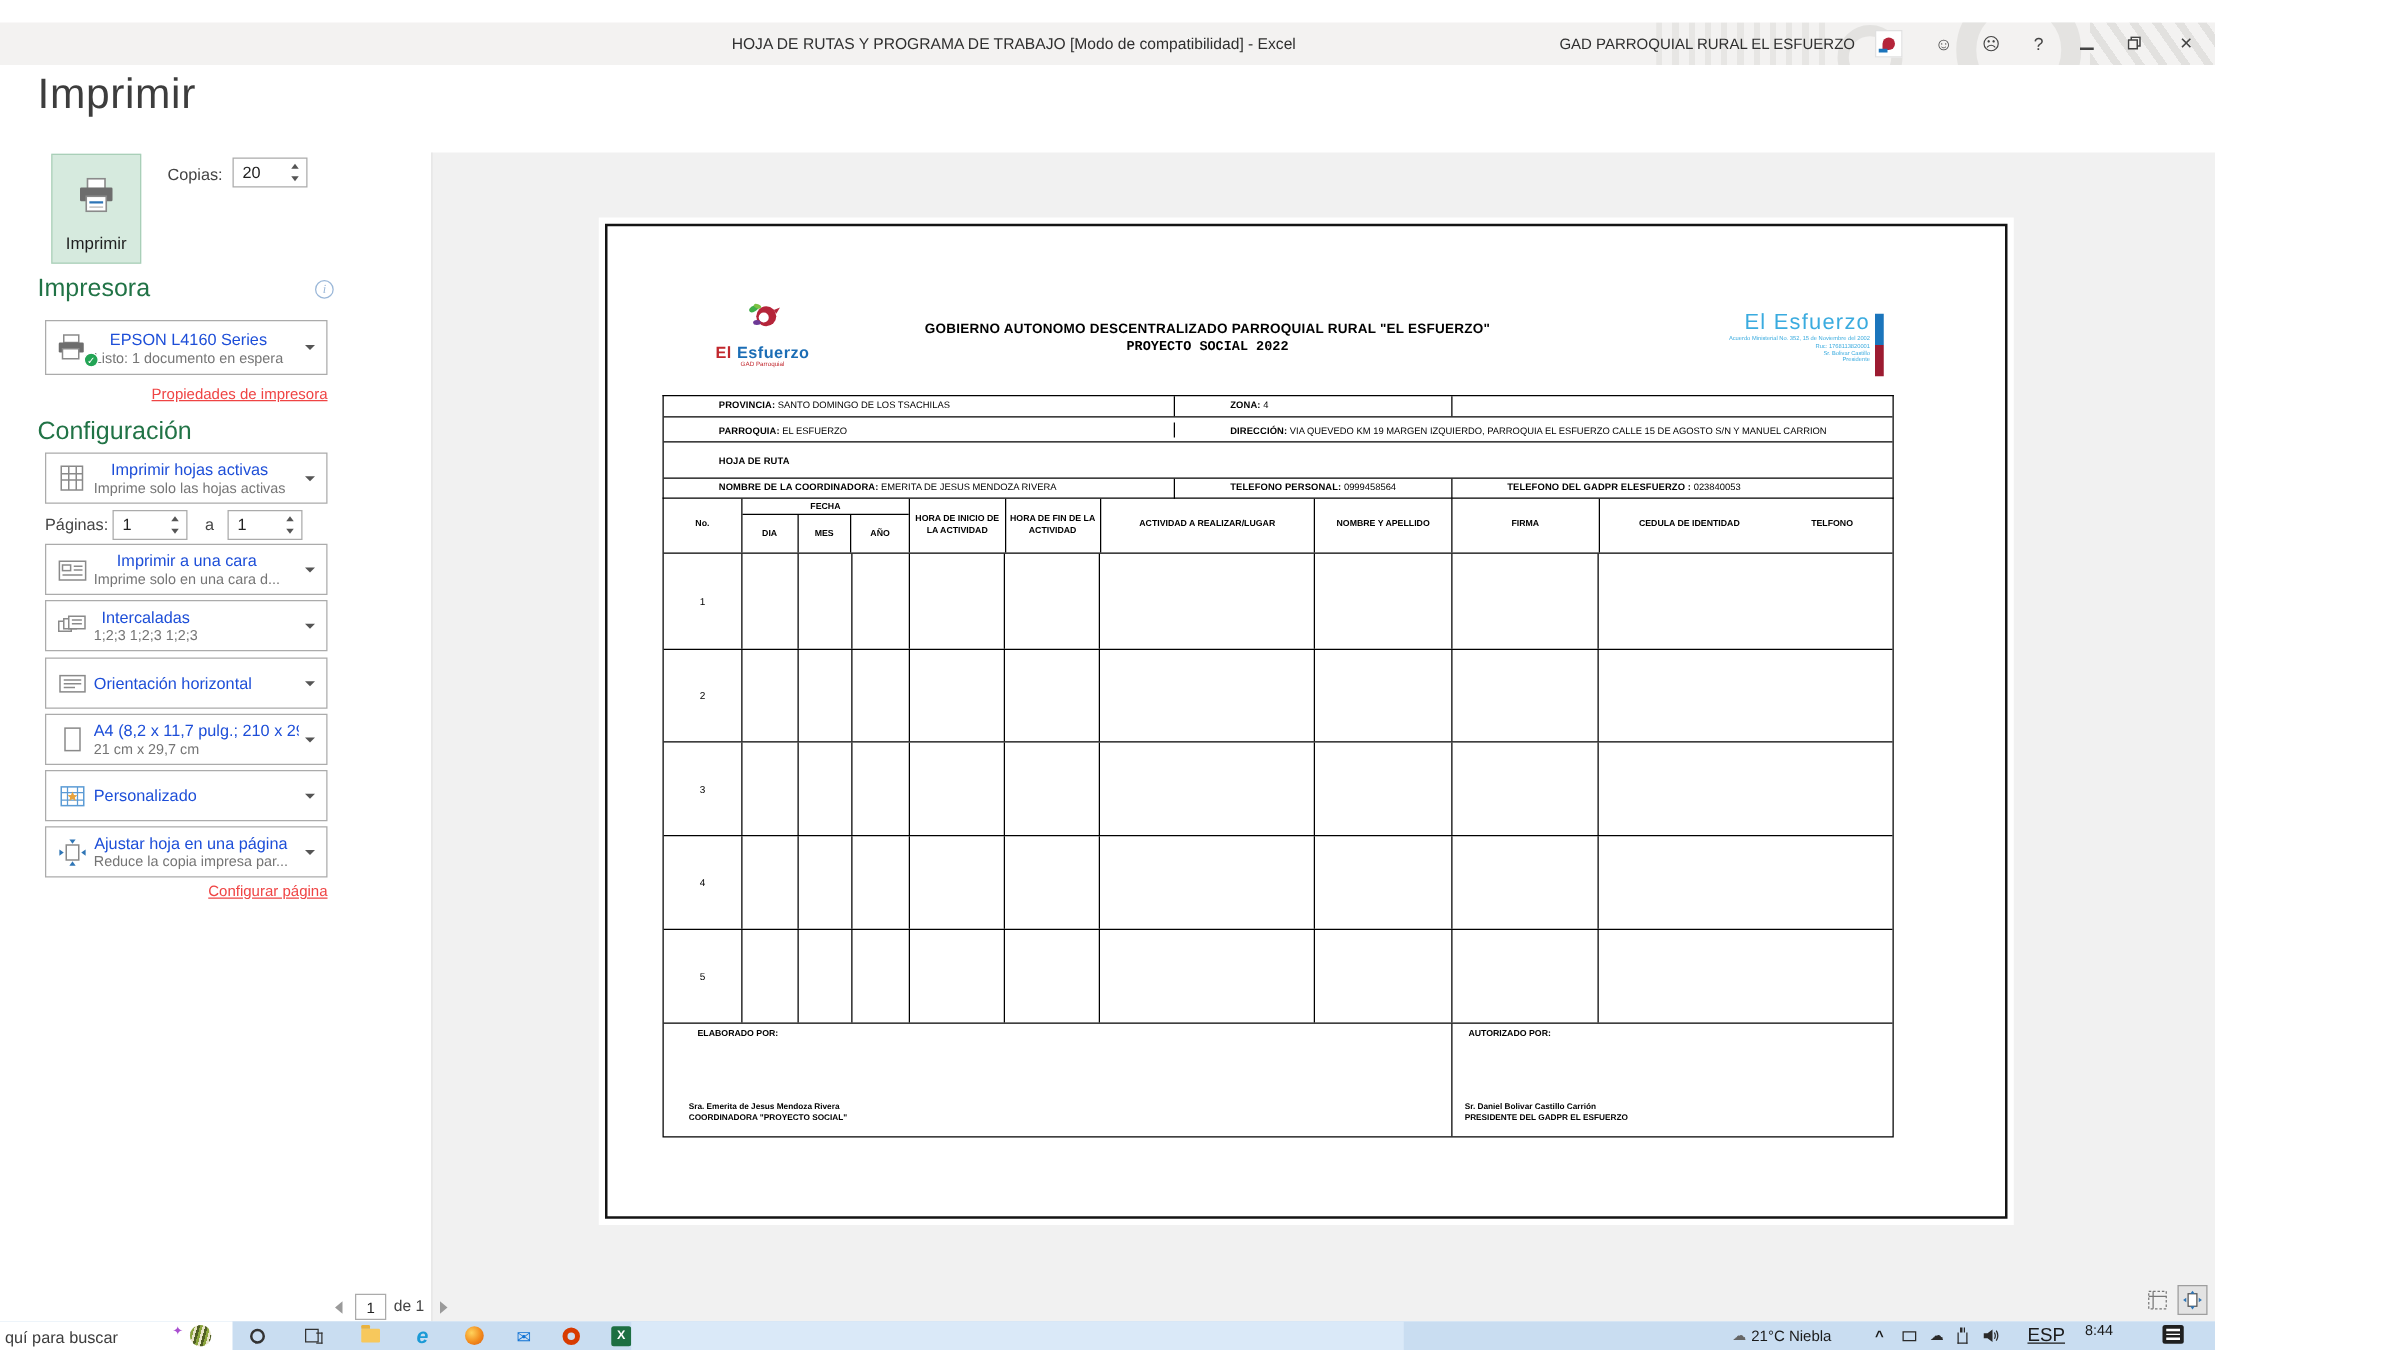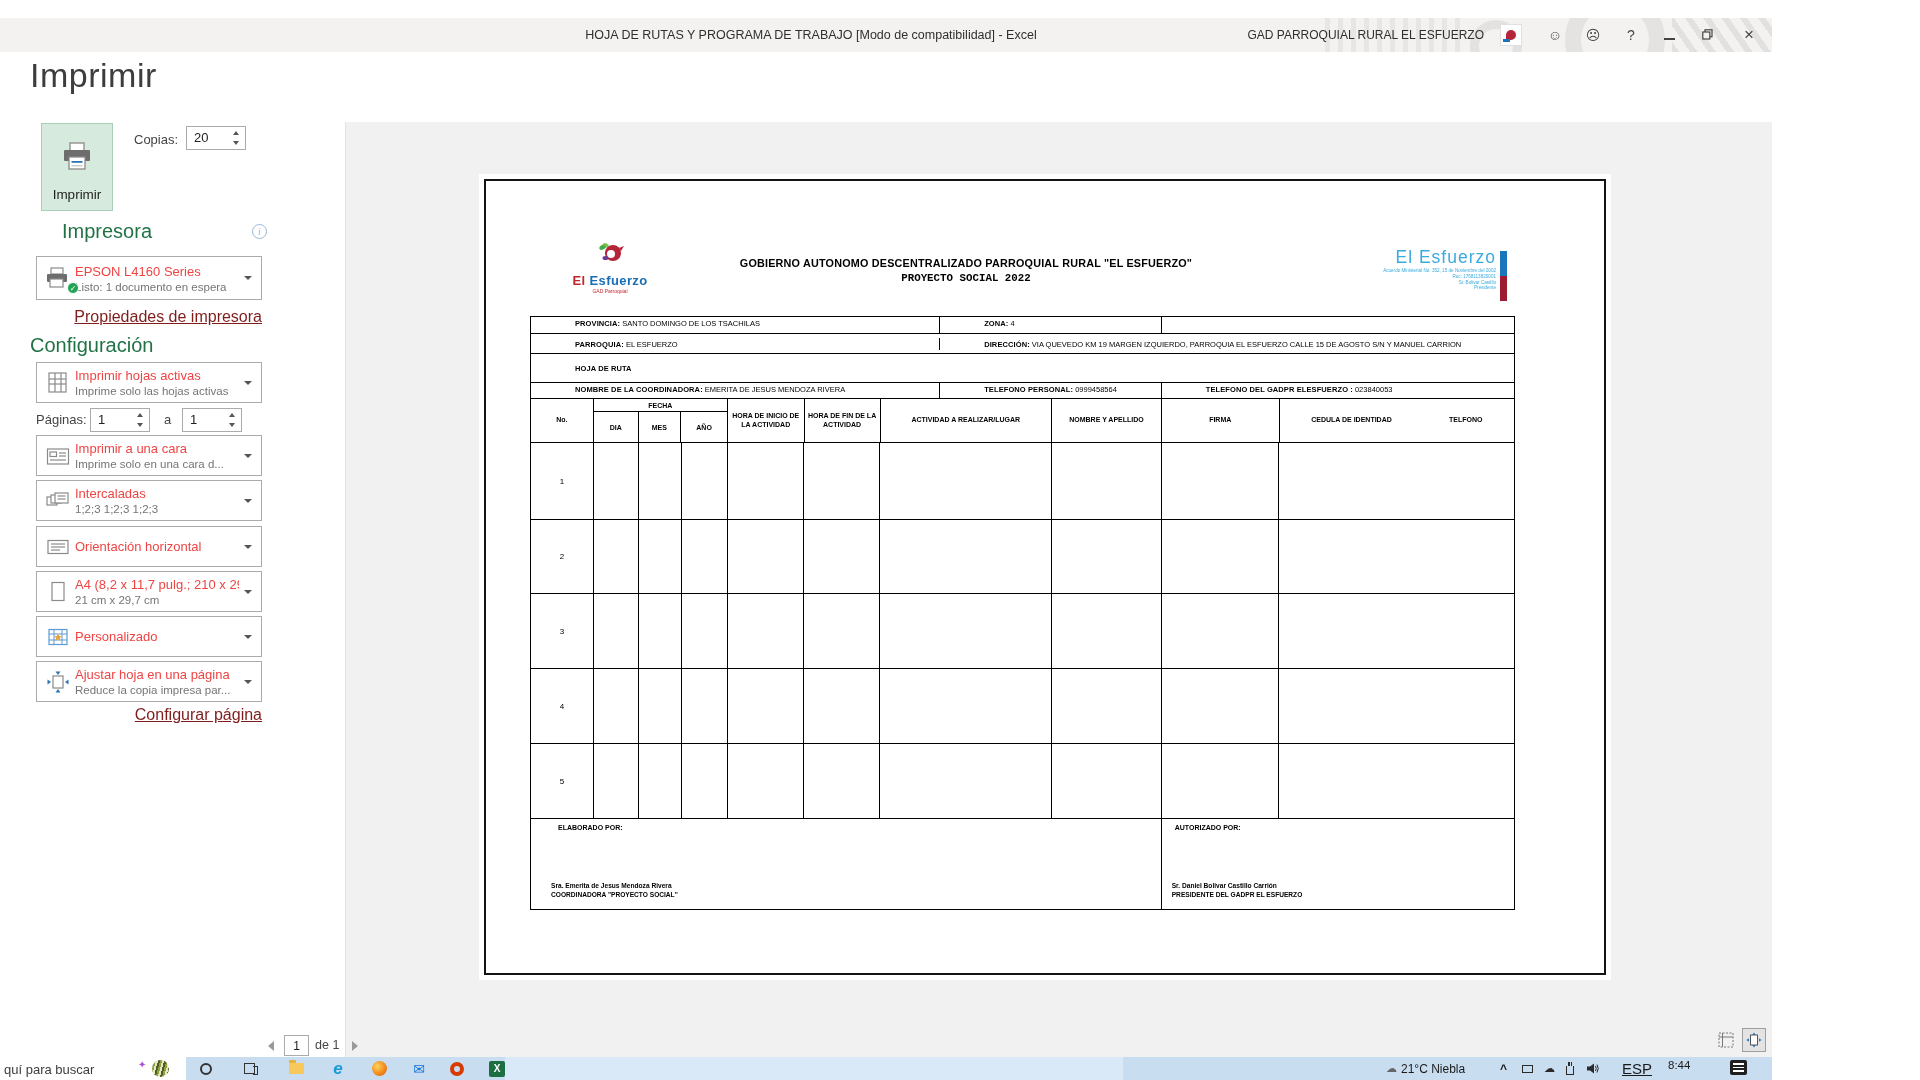--- a/index.html
+++ b/index.html
@@ -42,26 +42,26 @@
   .tri-up { width:0; height:0; border-left:3.5px solid transparent; border-right:3.5px solid transparent; border-bottom:4px solid #555; }
   .tri-dn { width:0; height:0; border-left:3.5px solid transparent; border-right:3.5px solid transparent; border-top:4px solid #555; }
   #copies-box { left:186px; top:126px; width:60px; height:24px; }
   .sec-head { position:absolute; left:30px; font-size:20px; color:#217346; font-weight:400; }
   #info-i { position:absolute; left:252px; top:224px; width:15px; height:15px; border:1px solid #9ab7d8; border-radius:50%;
     color:#9ab7d8; font-size:10px; font-style:italic; text-align:center; line-height:13px; font-family:"Liberation Serif",serif; }
   .dropdown { position:absolute; left:36px; width:226px; background:#fff; border:1px solid #ababab; display:flex;
     align-items:center; padding:3px 22px 3px 4px; cursor:pointer; }
   .dd-icon { width:34px; flex:0 0 34px; display:flex; align-items:center; justify-content:center; }
   .dd-text { overflow:hidden; white-space:nowrap; }
-  .dd-main { font-size:13px; color:#ef4444; }
+  .dd-main { font-size:13px; color:#1d4ed8;text-align:center; }
   .dd-sub { font-size:11.5px; color:#757575; margin-top:2px; }
   .dd-caret { position:absolute; right:9px; top:50%; margin-top:-2px; width:0; height:0;
     border-left:4px solid transparent; border-right:4px solid transparent; border-top:4.5px solid #555; }
   #dd-printer { top:256px; height:44px; }
-  .link { position:absolute; left:36px; width:226px; text-align:right; font-size:16px; color:#7f1d1d;
+  .link { position:absolute; left:36px; width:226px; text-align:right; font-size:12px; color:#ef4444;
     text-decoration:underline; cursor:pointer; }
   #pages-from { left:90px; top:408px; width:60px; height:24px; }
   #pages-sep { position:absolute; left:164px; top:412px; }
   #pages-to { left:182px; top:408px; width:60px; height:24px; }
   .badge-check { position:absolute; right:-4px; bottom:-4px; width:12px; height:12px; background:#23a455; border-radius:50%;
     color:#fff; font-size:8px; line-height:12px; text-align:center; border:1px solid #fff; }
 
   
   #pane { position:absolute; left:345px; top:122px; width:1427px; height:935px; background:#f1f1f1; border-left:1px solid #e3e3e3; }
   #page { position:absolute; left:479px; top:174px; width:1132px; height:806px; background:#fff; }
@@ -199,21 +199,21 @@
 
 <span id="copies-label" class="fld-label">Copias:</span>
 <div id="copies-box" class="spinbox">
   <span class="val">20</span>
   <span class="spin-arrows">
       <span class="tri-up"></span>
       <span class="tri-dn"></span>
     </span>
 </div>
 
-<div class="sec-head" style="top:220px;margin-left:32px;">Impresora</div>
+<div class="sec-head" style="top:220px;">Impresora</div>
 <div id="info-i">i</div>
 
 <div id="dd-printer" class="dropdown">
   <span class="dd-icon" style="position:relative;">
     <svg width="26" height="24" viewBox="0 0 26 24">
       <rect x="6" y="2" width="12" height="6" fill="#fff" stroke="#8a8a8a" stroke-width="1.2"></rect>
       <rect x="2" y="8" width="20" height="8" rx="1" fill="#6d6d6d"></rect>
       <rect x="5" y="13" width="13" height="8" fill="#fff" stroke="#8a8a8a" stroke-width="1.2"></rect>
     </svg>
     <span class="badge-check">✓</span>

